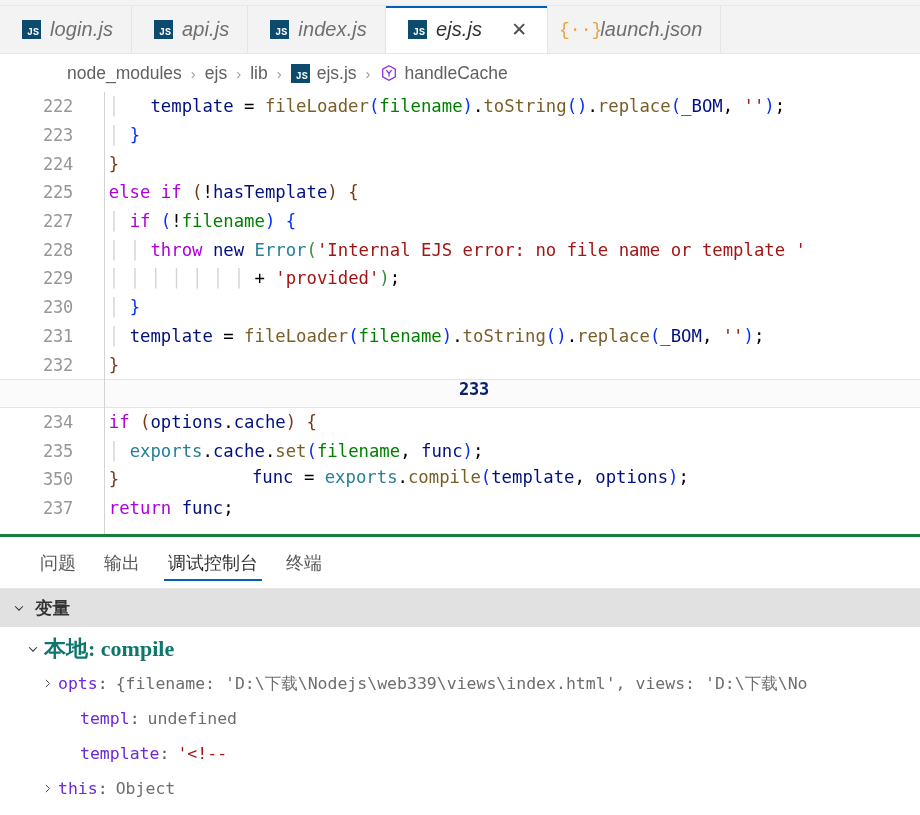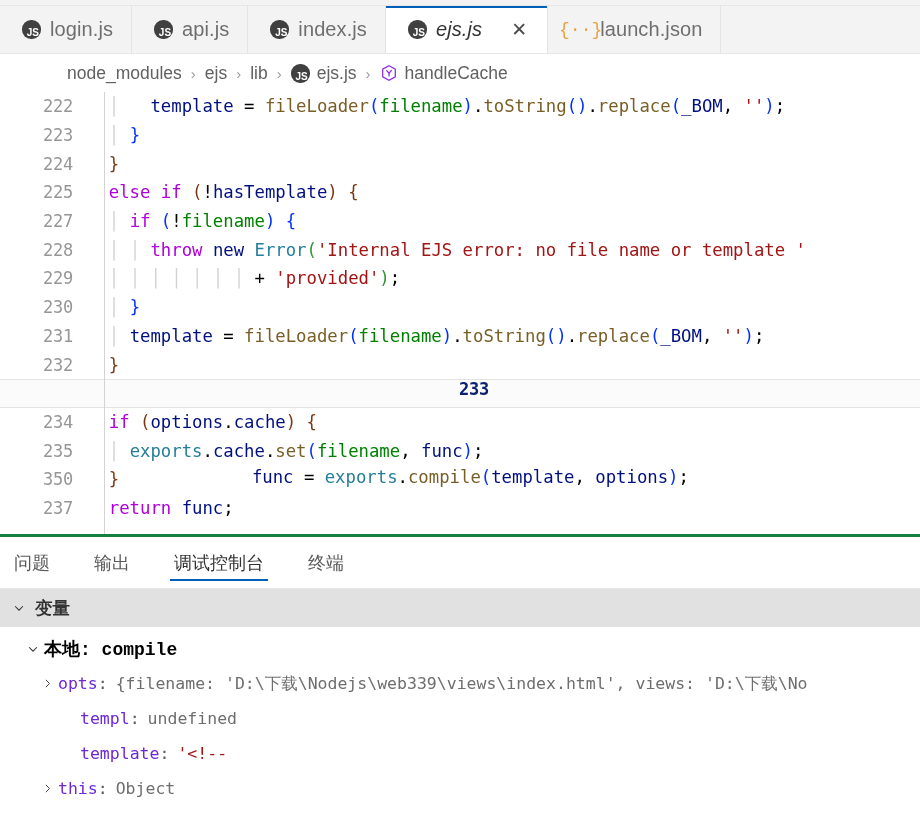--- a/index.html
+++ b/index.html
@@ -27,32 +27,32 @@
     display: flex; align-items: center; gap: 9px;
     padding: 0 18px 0 22px;
     background: #f3f3f3;
     border-right: 1px solid #e4e4e4;
     position: relative;
     white-space: nowrap;
     min-width: 0;
     cursor: pointer;
   }
   .tab .tab-label {
-    font-size: 20px; color: #6f6f6f; letter-spacing: .1px;
+    font-size: 20px; color: #6f6f6f; letter-spacing: .1px; font-style: italic;
   }
   .tab.active { background: #ffffff; border-right: 1px solid #e4e4e4; }
   .tab.active .tab-label { color: #333333; font-style: italic; }
   .tab.active::before {
     content: ""; position: absolute; left: 0; right: 0; top: 0; height: 2px; background: #005fb8;
   }
   .icon-js {
-    width: 19px; height: 19px; background: #404040; color: #ffffff;
-    font-size: 10px; font-weight: bold; font-family: Liberation Sans, sans-serif;
+    width: 19px; height: 19px; background: #0c4a6e; color: #ffffff;
+    font-size: 10px; font-weight: bold; font-family: Liberation Mono, monospace;
     display: inline-flex; align-items: flex-end; justify-content: flex-end;
-    line-height: 1; padding: 0 2px 1px 0; flex: 0 0 auto; border-radius: 9px;
+    line-height: 1; padding: 0 2px 1px 0; flex: 0 0 auto;
   }
   .icon-json {
     width: 21px; height: 19px; color: #e8a33d; font-size: 18px;
     display: inline-flex; align-items: center; justify-content: center;
     flex: 0 0 auto; font-family: "Liberation Mono", monospace;
   }
   .tab-close {
     margin-left: 18px; width: 20px; height: 20px;
     display: inline-flex; align-items: center; justify-content: center;
     color: #4d4d4d; font-size: 19px; line-height: 1; cursor: pointer;
@@ -105,21 +105,21 @@
   .t-plain { color: #000000; }
   .b0 { color: #0431fa; }               
   .b1 { color: #319331; }               
   .b2 { color: #7b3814; }               
   .ig { color: #d3d3d3; }               
 
   
   .panel { flex: 1 1 auto; display: flex; flex-direction: column; background: #ffffff; min-height: 0; }
   .panel-tabs {
     height: 52px; flex: 0 0 auto; display: flex; align-items: center;
-    gap: 16px; background: #ffffff; border-bottom: 1px solid #e7e7e7;
+    padding-left: 26px; gap: 0; background: #ffffff; border-bottom: 1px solid #e7e7e7;
   }
   .ptab {
     font-size: 18px; color: #595959; padding: 0 14px; height: 100%;
     display: flex; align-items: center; position: relative; cursor: pointer;
   }
   .ptab.active { color: #333333; }
   .ptab.active::after {
     content: ""; position: absolute; left: 10px; right: 10px; bottom: 7px; height: 2px; background: #005fb8;
   }
 
@@ -128,21 +128,21 @@
     display: flex; align-items: center; gap: 7px; padding-left: 10px;
     font-size: 17.5px; color: #333333; font-weight: bold; cursor: pointer;
   }
   .chev { width: 18px; display: inline-flex; align-items: center; justify-content: center; flex: 0 0 auto; }
 
   .var-tree { flex: 1 1 auto; overflow: hidden; background: #ffffff; padding-top: 4px; }
   .var-row {
     height: 35px; display: flex; align-items: center; white-space: nowrap;
     font-family: "DejaVu Sans Mono", monospace; font-size: 16.5px; cursor: pointer;
   }
-  .var-row.scope { font-family: Liberation Mono, monospace; font-size: 18px; font-weight: bold; color:#000000; }
+  .var-row.scope { font-family: Liberation Serif, serif; font-size: 22px; font-weight: bold; color:#0f766e; }
   .twisty { width: 22px; flex: 0 0 auto; display: inline-flex; align-items: center; justify-content: center; color: #424242; }
   .twisty.empty { visibility: hidden; }
   .v-name { color: #6d28d9; }
   .v-colon { color: #5a5a5a; }
   .v-val { color: #6e6e6e; padding-left: 8px; }
   .v-str { color: #a31515; }
 </style>
 </head>
 <body>
 

